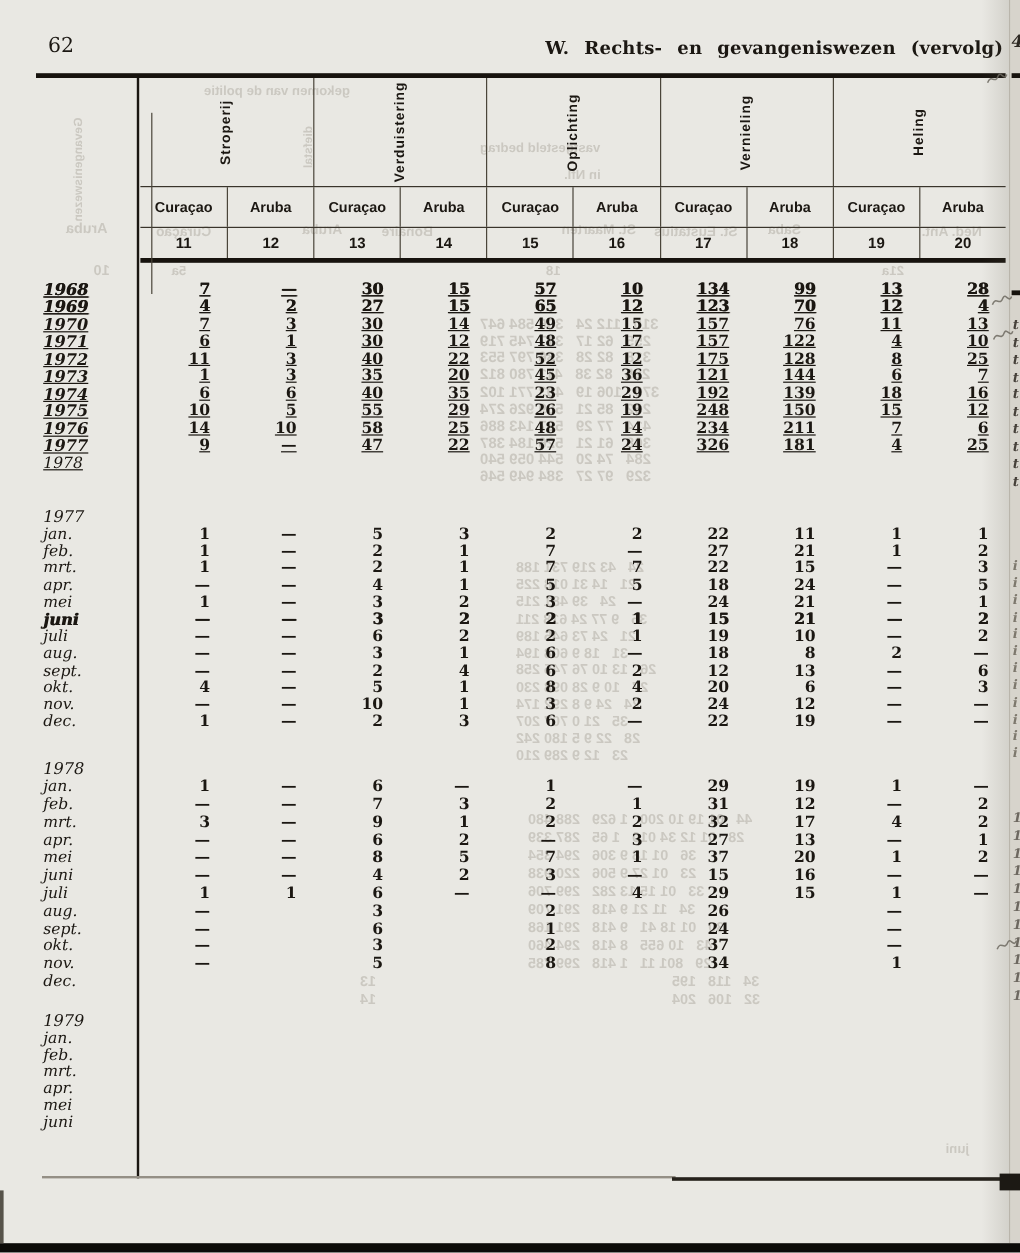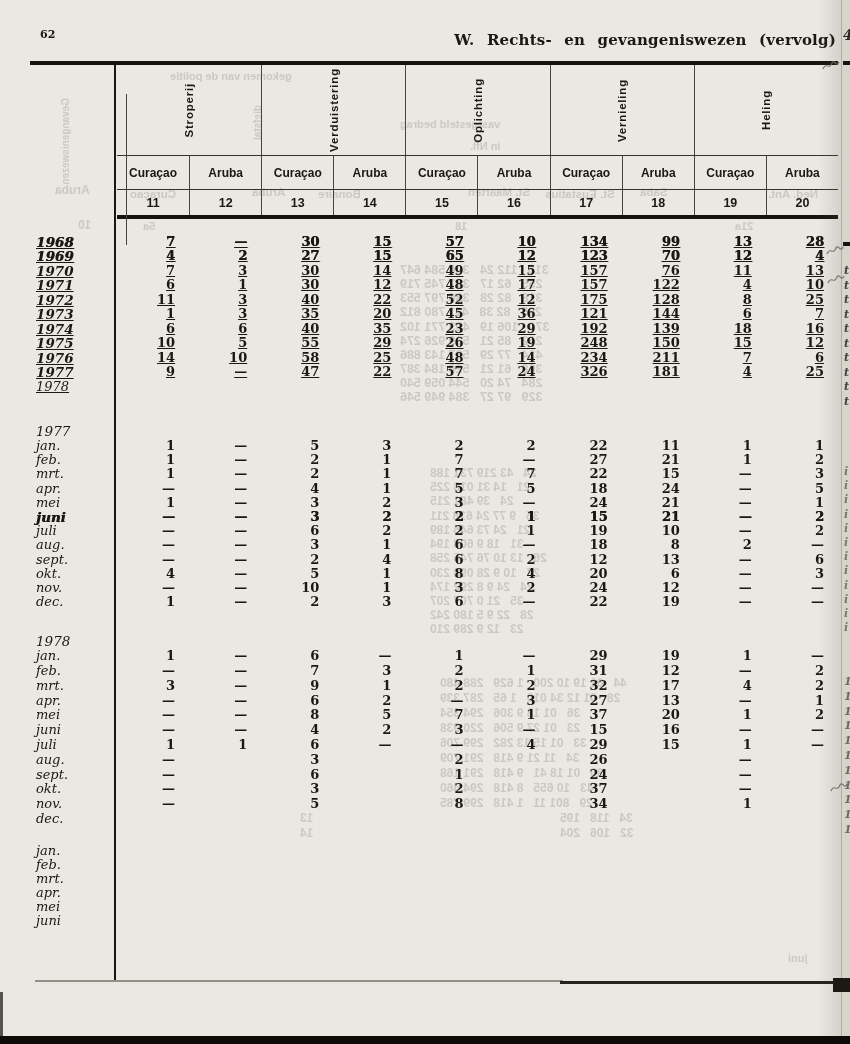--- a/index.html
+++ b/index.html
@@ -6,21 +6,21 @@
   #page{position:relative;width:850px;height:1044px;background:#e9e8e3;overflow:hidden;
         font-family:"DejaVu Serif","Liberation Serif",serif;color:#1b1712;}
   
   .ghost-layer{position:absolute;inset:0;z-index:1;}
   .ghost{position:absolute;transform:scaleX(-1);color:#aeaaa0;opacity:.5;white-space:pre;
          font-family:"Liberation Sans",sans-serif;font-weight:700;}
   .ghost.rot{transform:scaleX(-1) rotate(90deg);transform-origin:left top;}
   .content{position:absolute;inset:0;z-index:2;}
   .artifact-layer{position:absolute;inset:0;z-index:3;pointer-events:none;}
   
-  .pgnum{position:absolute;left:40px;top:28px;font-size:11px;font-weight:700;}
+  .pgnum{position:absolute;left:40px;top:28px;font-size:17px;font-weight:400;}
   .pghead{position:absolute;right:14px;top:31px;font-size:15px;font-weight:700;word-spacing:7px;letter-spacing:.2px;}
   .toprule{position:absolute;left:30px;top:61px;width:808px;height:4px;background:#17130e;}
   
   #tbl{position:absolute;left:0;top:65px;width:838px;}
   .vline{position:absolute;left:114px;top:0;width:2px;height:917px;background:#1a1611;}
   .vline2{position:absolute;left:126px;top:29px;width:1px;height:151px;background:#4a453a;}
   .title-row{margin-left:117px;width:721px;height:29px;display:flex;align-items:center;justify-content:center;
              border-bottom:1.5px solid #353028;font-family:"Liberation Sans",sans-serif;
              font-size:13.5px;font-weight:600;word-spacing:4px;letter-spacing:.3px;}
   .groups-row{margin-left:117px;width:721px;height:90px;display:grid;grid-template-columns:repeat(5,1fr);}
@@ -636,20 +636,21 @@
               <div class="data-cell"></div>
               <div class="data-cell"></div>
               <div class="data-cell"></div>
               <div class="data-cell"></div>
               <div class="data-cell"></div>
               <div class="data-cell"></div>
               <div class="data-cell"></div>
             </div>
           </div>
           <div class="block b-m1979">
+            <div class="block-header">1979</div>
             <div class="data-row">
               <div class="row-label">jan.</div>
               <div class="data-cell"></div>
               <div class="data-cell"></div>
               <div class="data-cell"></div>
               <div class="data-cell"></div>
               <div class="data-cell"></div>
               <div class="data-cell"></div>
               <div class="data-cell"></div>
               <div class="data-cell"></div>

